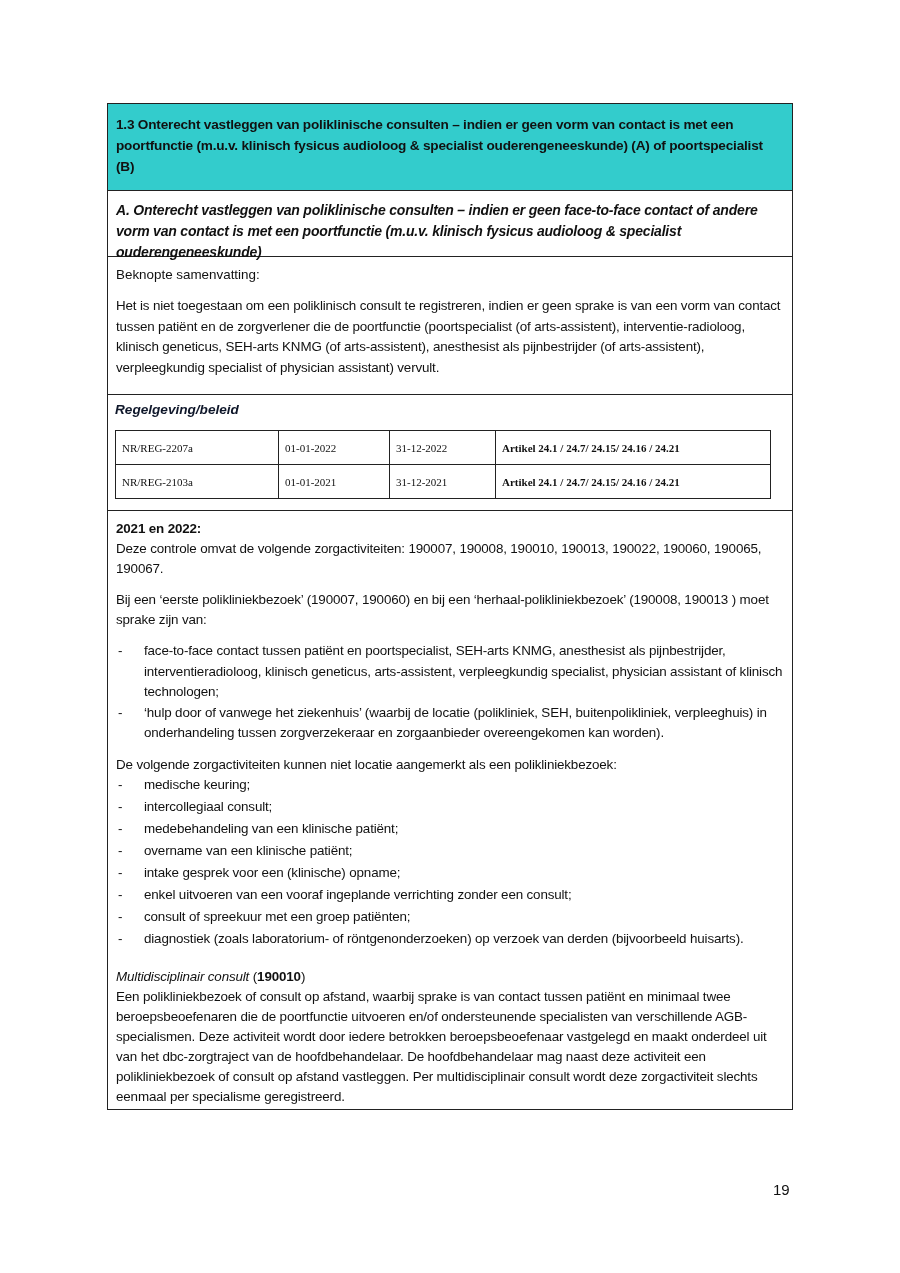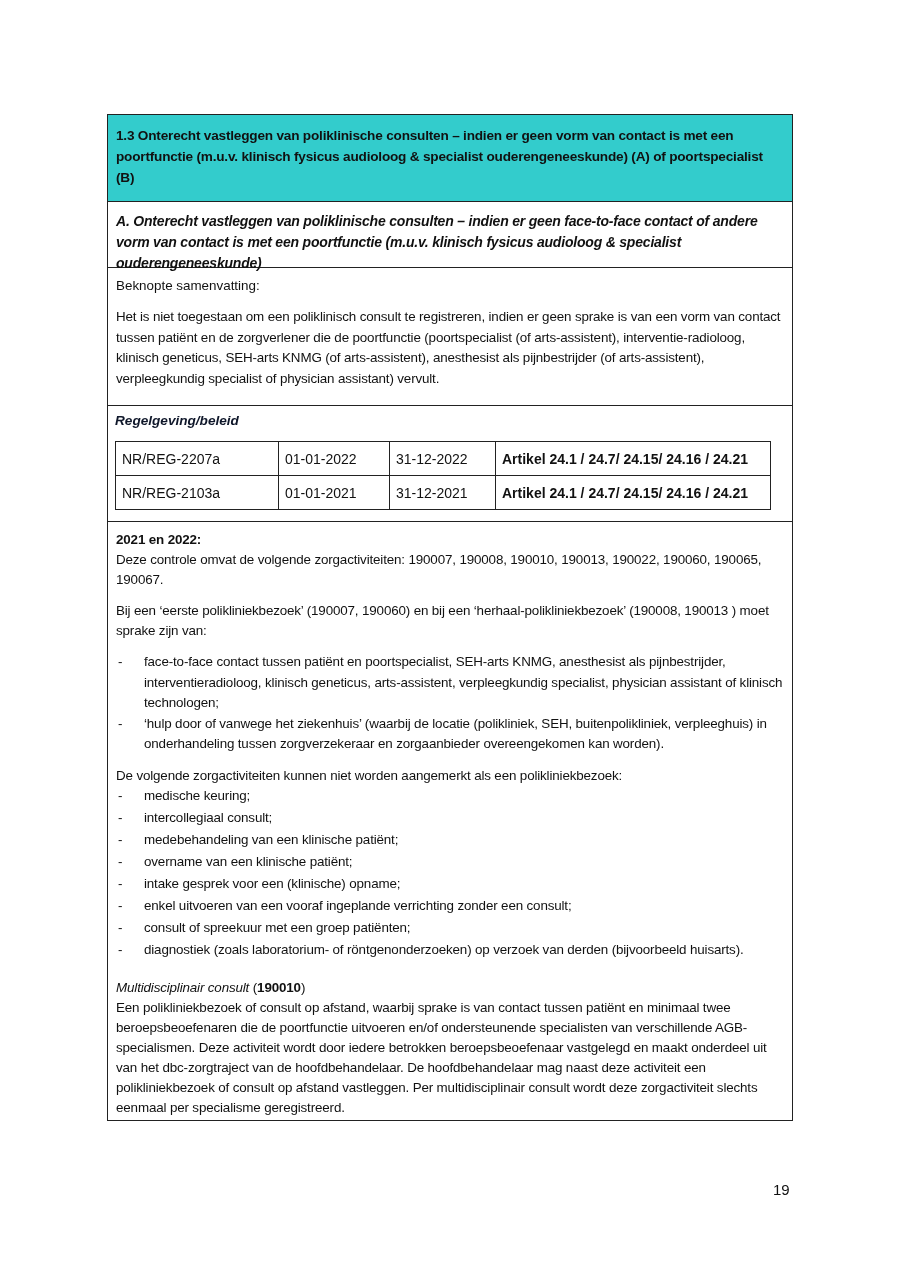--- a/index.html
+++ b/index.html
@@ -2,43 +2,44 @@
 <html><head>
 <meta charset="utf-8">
 <style>
   html, body { margin: 0; padding: 0; }
   body {
     width: 900px; height: 1273px; background: #ffffff; position: relative;
     font-family: "Liberation Sans", "DejaVu Sans", sans-serif; color: #111;
     font-size: 13.4px; line-height: 20px; overflow: hidden;
   }
   .page-box {
-    position: absolute; left: 107px; top: 114px; width: 684px;
+    position: absolute; left: 107px; top: 103px; width: 684px;
     border: 1.5px solid #222;
   }
   .sec { border-top: 1.5px solid #222; padding: 0 8px; }
   .sec:first-child { border-top: none; }
   .title-sec {
     background: #33cccc; height: 86px; padding: 10px 8px 0 8px; box-sizing: border-box;
     font-weight: bold; font-size: 13.6px; line-height: 21px; letter-spacing: -0.2px;
   }
   .subtitle-sec {
     height: 66px; padding: 9px 8px 0 8px; box-sizing: border-box;
     font-style: italic; font-weight: bold; font-size: 14px; line-height: 21px; letter-spacing: -0.2px;
   }
   .summary-sec { height: 138px; padding: 8px 8px 0 8px; box-sizing: border-box; }
   .summary-sec p { margin: 0; }
   .summary-label { margin-bottom: 11px !important; }
   .summary-body { line-height: 20.5px; letter-spacing: -0.15px; }
   .reg-sec { height: 116px; padding: 5px 7px 0 7px; box-sizing: border-box; }
   .reg-title { color: #0f172a; font-style: italic; font-weight: bold; margin: 0 0 10px 0; font-size: 13.6px; }
   table.reg-table { border-collapse: collapse; width: 656px; }
   table.reg-table td {
-    border: 1.5px solid #222; height: 33px; padding: 0 6px; font-size: 14px;
+    border: 1.5px solid #222; height: 33px; padding: 0 6px; font-size: 11px;
     vertical-align: middle;
+    font-family: Liberation Serif, serif;
   }
   td.c1 { width: 150px; }
   td.c2 { width: 98px; }
   td.c3 { width: 93px; }
   td.c4 { font-weight: bold; }
   .main-sec { padding: 8px 8px 2px 8px; letter-spacing: -0.15px; }
   .main-sec p { margin: 0; }
   .years-head { font-weight: bold; }
   .gap { height: 11px; }
   ul.dash { list-style: none; margin: 0; padding: 0; }
@@ -101,21 +102,21 @@
       <li>
         <span class="dash-mark">-</span>
         <span>face-to-face contact tussen patiënt en poortspecialist, SEH-arts KNMG, anesthesist als pijnbestrijder, interventieradioloog, klinisch geneticus, arts-assistent, verpleegkundig specialist, physician assistant of klinisch technologen;</span>
       </li>
       <li>
         <span class="dash-mark">-</span>
         <span>‘hulp door of vanwege het ziekenhuis’ (waarbij de locatie (polikliniek, SEH, buitenpolikliniek, verpleeghuis) in onderhandeling tussen zorgverzekeraar en zorgaanbieder overeengekomen kan worden).</span>
       </li>
     </ul>
     <div class="gap"></div>
-    <p>De volgende zorgactiviteiten kunnen niet worden aangemerkt als een polikliniekbezoek:</p>
+    <p>De volgende zorgactiviteiten kunnen niet locatie aangemerkt als een polikliniekbezoek:</p>
     <ul class="dash bullets-b">
       <li>
         <span class="dash-mark">-</span>
         <span>medische keuring;</span>
       </li>
       <li>
         <span class="dash-mark">-</span>
         <span>intercollegiaal consult;</span>
       </li>
       <li>

